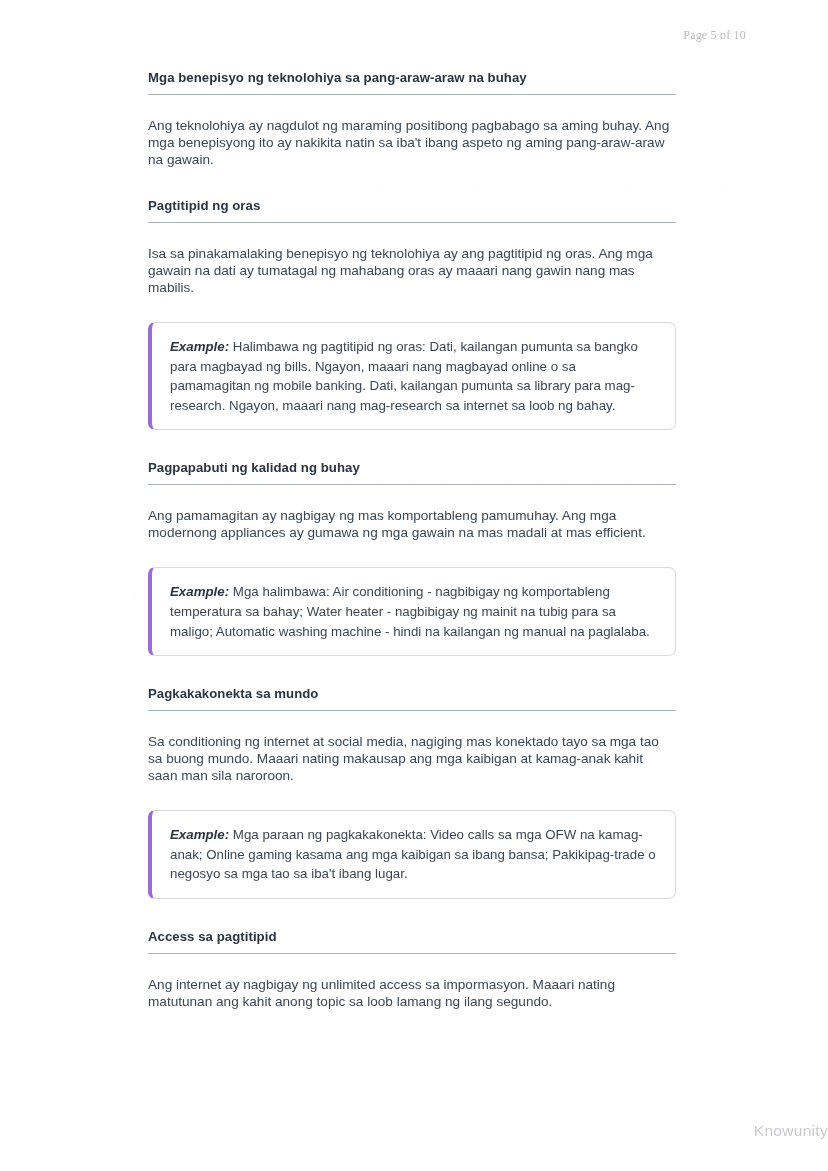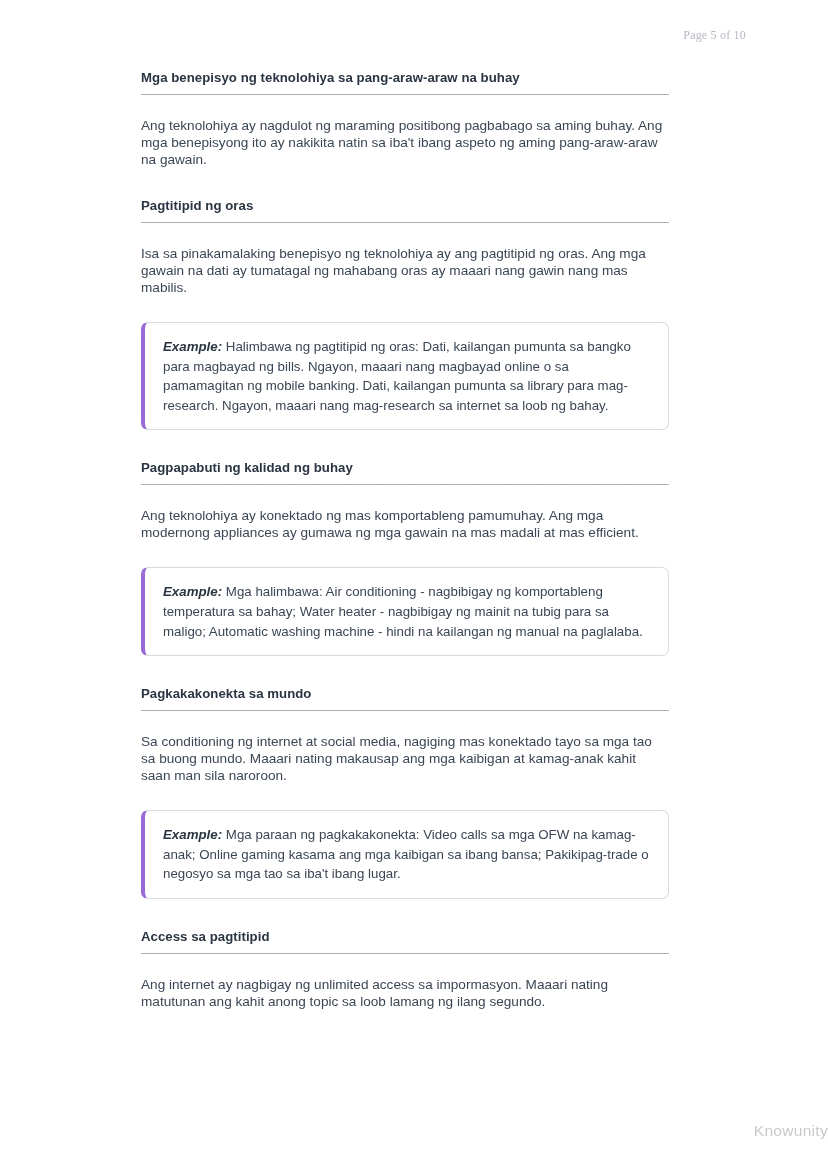--- a/index.html
+++ b/index.html
@@ -41,21 +41,21 @@
     top: 28px;
     right: 82px;
     font-family: "Liberation Serif", serif;
     font-size: 12px;
     color: #b9b7c4;
     letter-spacing: 0.2px;
   }
 
   .content {
     position: absolute;
-    left: 141px;
+    left: 148px;
     top: 70px;
     width: 528px;
   }
 
   .section-heading {
     font-size: 13.2px;
     font-weight: bold;
     color: #2a3442;
     letter-spacing: 0.05px;
     margin: 0;
@@ -140,21 +140,21 @@
       <div class="gap-para-to-callout"></div>
       <div class="callout">
         <p class="callout-text"><span class="callout-label">Example:</span><span> Halimbawa ng pagtitipid ng oras: Dati, kailangan pumunta sa bangko para magbayad ng bills. Ngayon, maaari nang magbayad online o sa pamamagitan ng mobile banking. Dati, kailangan pumunta sa library para mag-research. Ngayon, maaari nang mag-research sa internet sa loob ng bahay.</span></p>
       </div>
       <div class="gap-callout-to-heading"></div>
     </div>
 
     <div class="section-block">
       <h2 class="section-heading">Pagpapabuti ng kalidad ng buhay</h2>
       <div class="gap-heading-to-para"></div>
-      <p class="body-paragraph">Ang teknolohiya ay konektado ng mas komportableng pamumuhay. Ang mga modernong appliances ay gumawa ng mga gawain na mas madali at mas efficient.</p>
+      <p class="body-paragraph">Ang pamamagitan ay nagbigay ng mas komportableng pamumuhay. Ang mga modernong appliances ay gumawa ng mga gawain na mas madali at mas efficient.</p>
       <div class="gap-para-to-callout"></div>
       <div class="callout">
         <p class="callout-text"><span class="callout-label">Example:</span><span> Mga halimbawa: Air conditioning - nagbibigay ng komportableng temperatura sa bahay; Water heater - nagbibigay ng mainit na tubig para sa maligo; Automatic washing machine - hindi na kailangan ng manual na paglalaba.</span></p>
       </div>
       <div class="gap-callout-to-heading"></div>
     </div>
 
     <div class="section-block">
       <h2 class="section-heading">Pagkakakonekta sa mundo</h2>
       <div class="gap-heading-to-para"></div>

